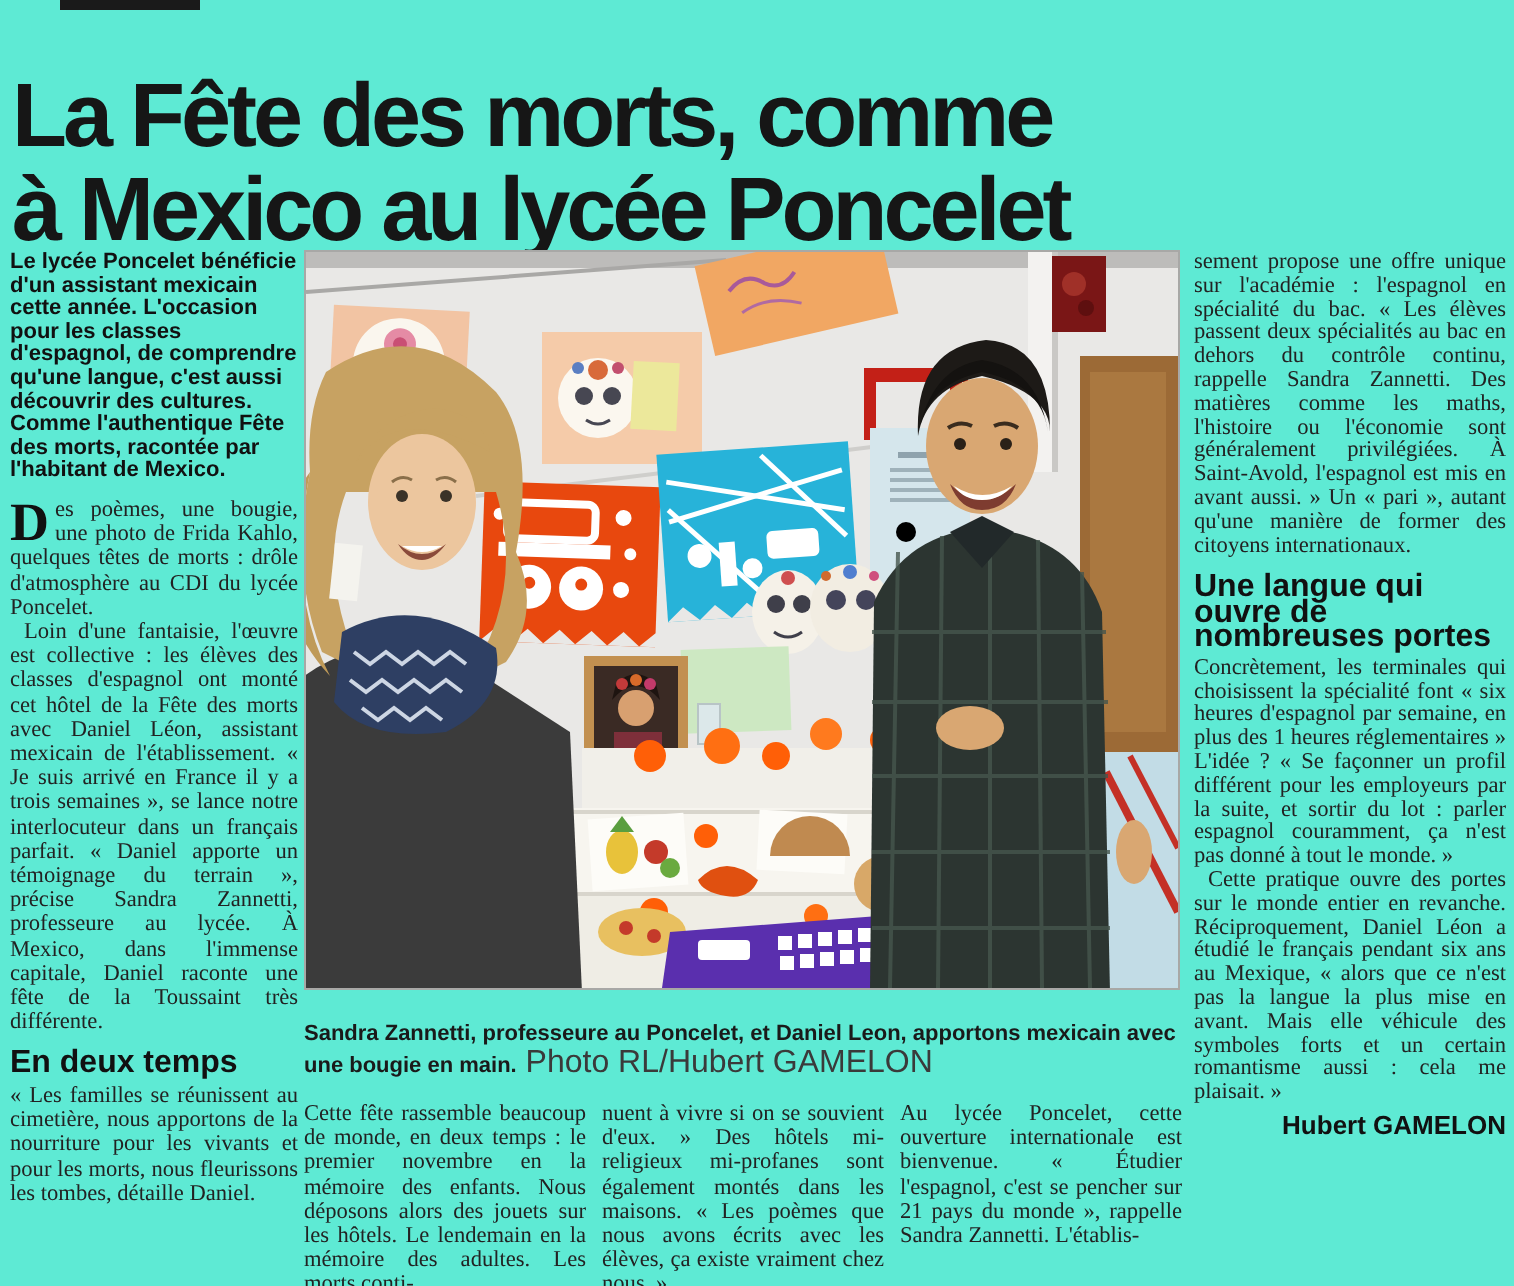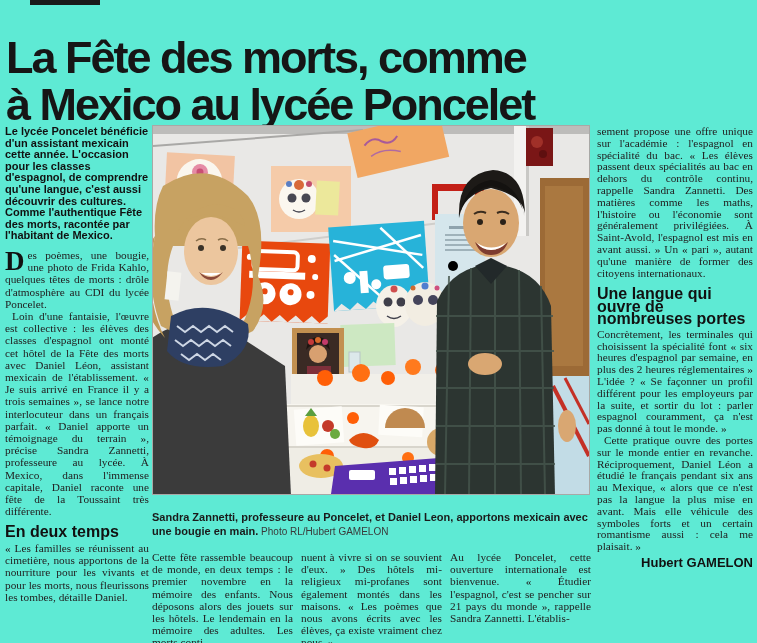--- a/index.html
+++ b/index.html
@@ -30,21 +30,21 @@
   }
   .photo-wrap{
     position:absolute;left:152px;top:125px;width:438px;height:370px;
     border:1px solid #a8a8a6;box-sizing:border-box;background:#e7e6e4;
   }
   .caption{
     position:absolute;left:152px;top:500px;width:438px;
     font-family:"Liberation Sans",sans-serif;font-size:11px;line-height:13.5px;color:#1a1a1a;
   }
   .caption b{font-weight:bold;}
-  .caption .credit{font-weight:normal;font-size:10px;color:#3a3a3a;}
+  .caption .credit{font-weight:normal;font-size:16px;color:#3a3a3a;}
   .bottom-row{position:absolute;left:152px;top:551px;width:440px;display:flex;gap:8px;}
   .bottom-col{width:141px;}
   .col-right{position:absolute;left:597px;top:126px;width:156px;}
   .col-right .bodytext{font-size:11.3px;line-height:11.8px;}
   .byline{
     font-family:"Liberation Sans",sans-serif;font-weight:bold;font-size:13px;
     text-align:right;margin-top:2px;color:#111;
   }
 </style>
 </head>
@@ -320,18 +320,18 @@
       <p class="bodytext">nuent à vivre si on se souvient d'eux. » Des hôtels mi-religieux mi-profanes sont également montés dans les maisons. « Les poèmes que nous avons écrits avec les élèves, ça existe vraiment chez nous. »</p>
     </div>
     <div class="bottom-col">
       <p class="bodytext">Au lycée Poncelet, cette ouverture internationale est bienvenue. « Étudier l'espagnol, c'est se pencher sur 21 pays du monde », rappelle Sandra Zannetti. L'établis-</p>
     </div>
   </div>
 
   <div class="col-right">
     <p class="bodytext">sement propose une offre unique sur l'académie : l'espagnol en spécialité du bac. « Les élèves passent deux spécialités au bac en dehors du contrôle continu, rappelle Sandra Zannetti. Des matières comme les maths, l'histoire ou l'économie sont généralement privilégiées. À Saint-Avold, l'espagnol est mis en avant aussi. » Un « pari », autant qu'une manière de former des citoyens internationaux.</p>
     <h3 class="subhead">Une langue qui ouvre de nombreuses portes</h3>
-    <p class="bodytext">Concrètement, les terminales qui choisissent la spécialité font « six heures d'espagnol par semaine, en plus des 2 heures réglementaires » L'idée ? « Se façonner un profil différent pour les employeurs par la suite, et sortir du lot : parler espagnol couramment, ça n'est pas donné à tout le monde. »</p>
+    <p class="bodytext">Concrètement, les terminales qui choisissent la spécialité font « six heures d'espagnol par semaine, en plus des 1 heures réglementaires » L'idée ? « Se façonner un profil différent pour les employeurs par la suite, et sortir du lot : parler espagnol couramment, ça n'est pas donné à tout le monde. »</p>
     <p class="bodytext">Cette pratique ouvre des portes sur le monde entier en revanche. Réciproquement, Daniel Léon a étudié le français pendant six ans au Mexique, « alors que ce n'est pas la langue la plus mise en avant. Mais elle véhicule des symboles forts et un certain romantisme aussi : cela me plaisait. »</p>
     <p class="byline">Hubert GAMELON</p>
   </div>
 
 </div>
 
 </body></html>

